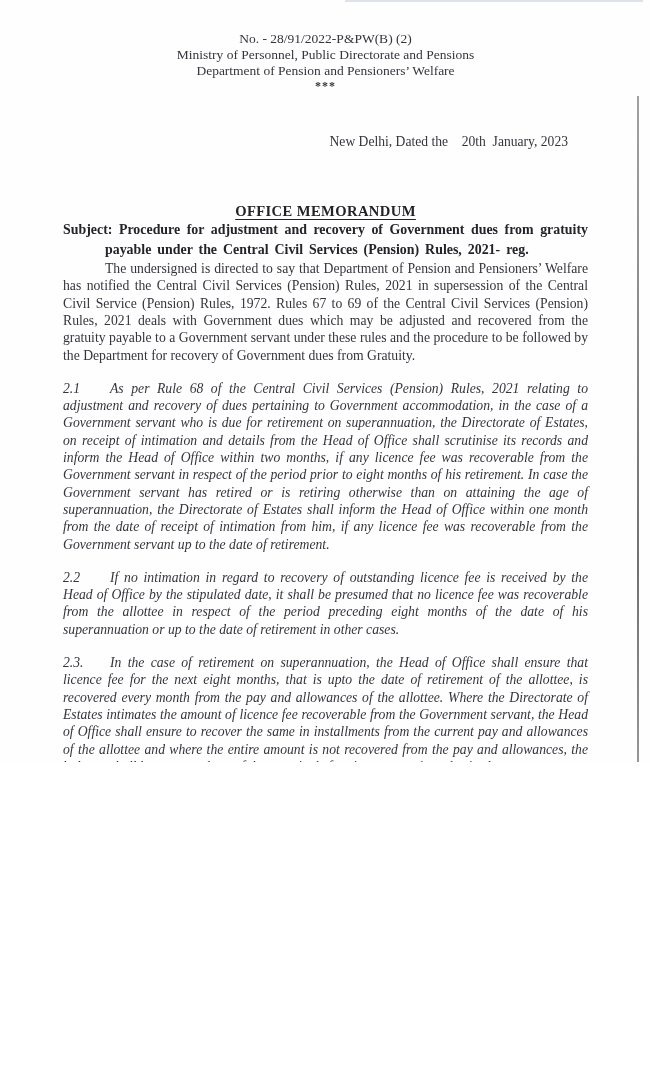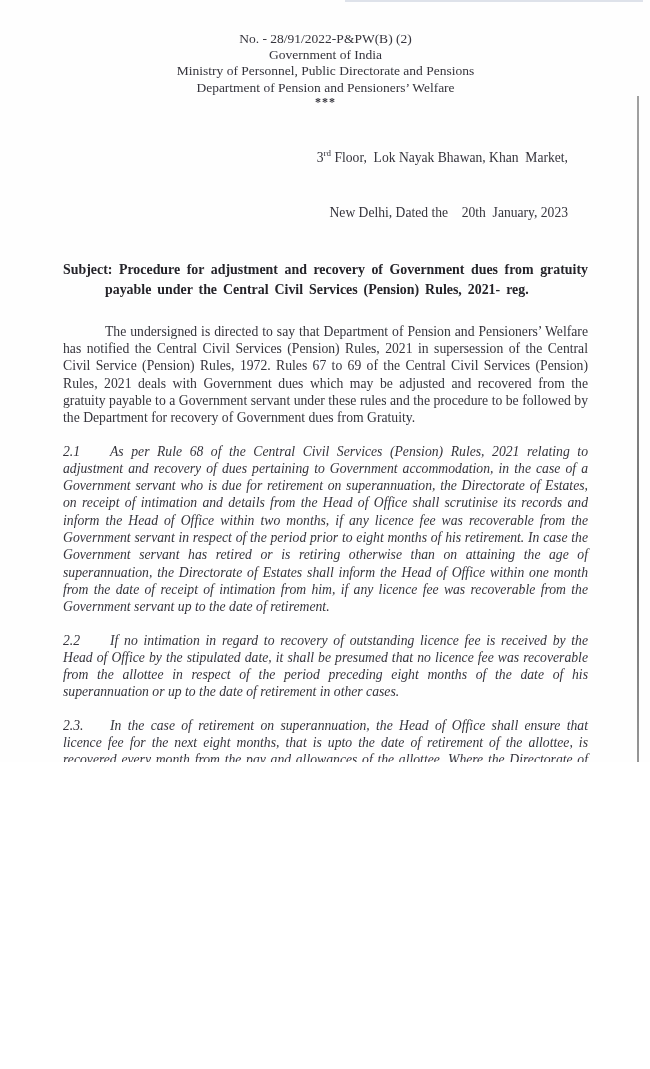--- a/index.html
+++ b/index.html
@@ -87,21 +87,20 @@
     word-spacing: 2.5px;
   }
   
   .para {
     text-align: justify;
     font-size: 13.7px;
     line-height: 17.3px;
     margin: 0;
   }
   .para-first {
-    margin-top: 23px;
     text-indent: 42px;
   }
   .para-numbered { margin-top: 16px; font-style: italic; }
   .pnum {
     display: inline-block;
     width: 47px;
   }
   
   .contd-wrap {
     text-align: right;
@@ -124,31 +123,32 @@
 
 <div class="page">
 
   <div class="artifact-top"></div>
   <div class="artifact-right"></div>
 
   <div class="content">
 
     <div class="letterhead">
       <div class="hdr-line">No. - 28/91/2022-P&amp;PW(B) (2)</div>
-      <div class="hdr-line">Government of India</div>
       <div class="hdr-line">Ministry of Personnel, Public Directorate and Pensions</div>
       <div class="hdr-line">Department of Pension and Pensioners’ Welfare</div>
       <div class="hdr-stars">***</div>
     </div>
 
     <div class="address-block">
-      <div><span>3</span><sup>rd</sup><span> Floor,  Lok Nayak Bhawan, Khan  Market,</span></div>
       <div>New Delhi, Dated the    20th  January, 2023</div>
     </div>
 
+    <div class="title-wrap">
+      <span class="om-title">OFFICE MEMORANDUM</span>
+    </div>
 
     <div class="subject"><span>Subject:</span> <span>Procedure for adjustment and recovery of Government dues from gratuity payable under the Central Civil Services (Pension) Rules, 2021- reg.</span></div>
 
     <p class="para para-first">The undersigned is directed to say that Department of Pension and Pensioners’ Welfare has notified the Central Civil Services (Pension) Rules, 2021 in supersession of the Central Civil Service (Pension) Rules, 1972. Rules 67 to 69 of the Central Civil Services (Pension) Rules, 2021 deals with Government dues which may be adjusted and recovered from the gratuity payable to a Government servant under these rules and the procedure to be followed by the Department for recovery of Government dues from Gratuity.</p>
 
     <p class="para para-numbered"><span class="pnum">2.1</span><span>As per Rule 68 of the Central Civil Services (Pension) Rules, 2021 relating to adjustment and recovery of dues pertaining to Government accommodation, in the case of a Government servant who is due for retirement on superannuation, the Directorate of Estates, on receipt of intimation and details from the Head of Office shall scrutinise its records and inform the Head of Office within two months, if any licence fee was recoverable from the Government servant in respect of the period prior to eight months of his retirement. In case the Government servant has retired or is retiring otherwise than on attaining the age of superannuation, the Directorate of Estates shall inform the Head of Office within one month from the date of receipt of intimation from him, if any licence fee was recoverable from the Government servant up to the date of retirement.</span></p>
 
     <p class="para para-numbered"><span class="pnum">2.2</span><span>If no intimation in regard to recovery of outstanding licence fee is received by the Head of Office by the stipulated date, it shall be presumed that no licence fee was recoverable from the allottee in respect of the period preceding eight months of the date of his superannuation or up to the date of retirement in other cases.</span></p>
 
     <p class="para para-numbered"><span class="pnum">2.3.</span><span>In the case of retirement on superannuation, the Head of Office shall ensure that licence fee for the next eight months, that is upto the date of retirement of the allottee, is recovered every month from the pay and allowances of the allottee. Where the Directorate of Estates intimates the amount of licence fee recoverable from the Government servant, the Head of Office shall ensure to recover the same in installments from the current pay and allowances of the allottee and where the entire amount is not recovered from the pay and allowances, the balance shall be recovered out of the gratuity before its payment is authorised.</span></p>

